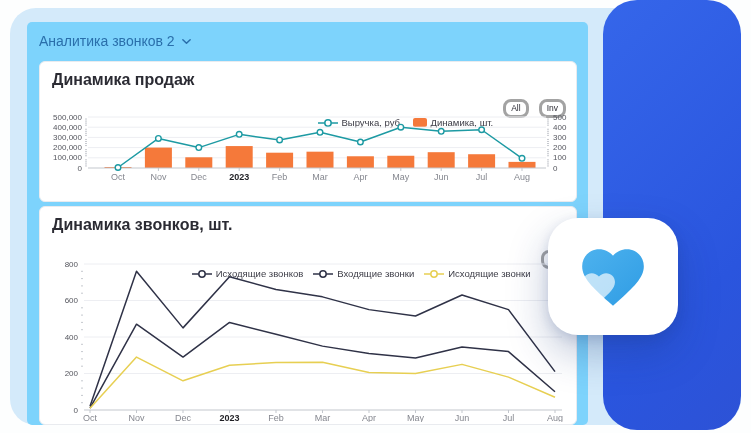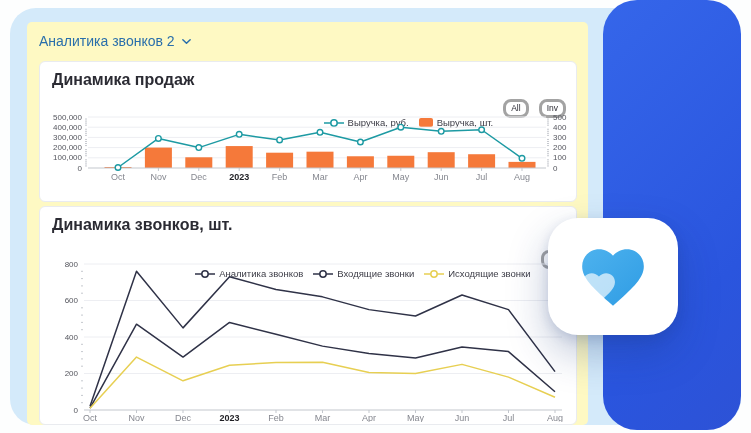--- a/index.html
+++ b/index.html
@@ -12,21 +12,21 @@
     position:absolute;left:10px;top:8px;width:731px;height:417px;
     background:#d4eafa;border-radius:26px;
   }
   .blue-panel{
     position:absolute;left:603px;top:0;width:138px;height:430px;
     background:linear-gradient(135deg,#3566ea 0%,#2a55de 70%,#2d52d6 100%);
     border-radius:34px;
   }
   .dashboard{
     position:absolute;left:27px;top:22px;width:561px;height:403px;
-    background:#fef9c3;border-radius:5px;
+    background:#7dd3fc;border-radius:5px;
   }
   .dash-header{
     position:absolute;left:12px;top:7px;height:24px;display:flex;align-items:center;gap:6px;
     color:#2a6fab;font-size:14px;font-weight:500;cursor:pointer;
   }
   .chart-card{
     position:absolute;background:#fff;border:1px solid #e9ebef;border-radius:6px;
   }
   .card-sales{left:12px;top:39px;width:536px;height:139px;}
   .card-calls{left:12px;top:184px;width:536px;height:217px;text-align:center;}
@@ -74,21 +74,21 @@
     <div class="legend-row sales" id="legend-0">
         <span class="legend-item">
           <svg width="20" height="10">
             <line x1="0" y1="5" x2="20" y2="5" stroke="#1d9aa3" stroke-width="1.5"></line>
             <circle cx="10" cy="5" r="3.2" fill="#fff" stroke="#1d9aa3" stroke-width="1.5"></circle>
           </svg>
           <span>Выручка, руб.</span>
         </span>
         <span class="legend-item">
           <span class="bar-swatch" style="background: rgb(245, 121, 58);"></span>
-          <span>Выручка, шт.</span>
+          <span>Динамика, шт.</span>
         </span>
         <span class="pill">All</span>
         <span class="pill">Inv</span>
       </div>
     <svg class="chart-svg" id="chart-0" width="534" height="137">
         <line x1="48" y1="55" x2="506" y2="55" stroke="#edeef2" stroke-width="1"></line>
         <line x1="48" y1="65.2" x2="506" y2="65.2" stroke="#edeef2" stroke-width="1"></line>
         <line x1="48" y1="75.4" x2="506" y2="75.4" stroke="#edeef2" stroke-width="1"></line>
         <line x1="48" y1="85.6" x2="506" y2="85.6" stroke="#edeef2" stroke-width="1"></line>
         <line x1="48" y1="95.8" x2="506" y2="95.8" stroke="#edeef2" stroke-width="1"></line>
@@ -194,21 +194,21 @@
   </div>
 
   <div class="chart-card card-calls">
     <div class="card-title">Динамика звонков, шт.</div>
     <div class="legend-row calls" id="legend-1">
         <span class="legend-item">
           <svg width="20" height="10">
             <line x1="0" y1="5" x2="20" y2="5" stroke="#2f3247" stroke-width="1.5"></line>
             <circle cx="10" cy="5" r="3.2" fill="#fff" stroke="#2f3247" stroke-width="1.5"></circle>
           </svg>
-          <span>Аналитика звонков</span>
+          <span>Исходящие звонков</span>
         </span>
         <span class="legend-item">
           <svg width="20" height="10">
             <line x1="0" y1="5" x2="20" y2="5" stroke="#2f3247" stroke-width="1.5"></line>
             <circle cx="10" cy="5" r="3.2" fill="#fff" stroke="#2f3247" stroke-width="1.5"></circle>
           </svg>
           <span>Входящие звонки</span>
         </span>
         <span class="legend-item">
           <svg width="20" height="10">

